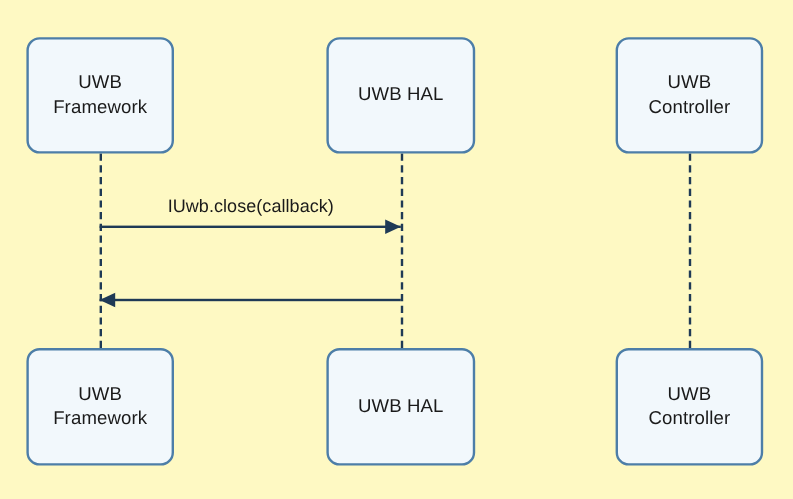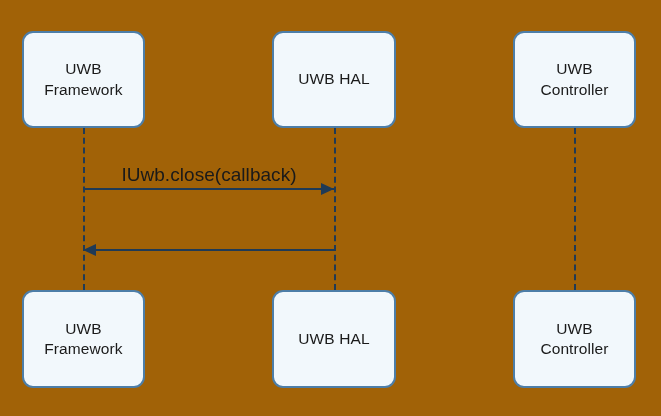--- a/index.html
+++ b/index.html
@@ -7,21 +7,21 @@
     padding: 0;
     background: #ffffff;
   }
   body {
     font-family: "Liberation Sans", sans-serif;
   }
   #diagram-canvas {
     position: relative;
     width: 661px;
     height: 416px;
-    background: #a16207;
+    background: #fef9c3;
     overflow: hidden;
   }
   .lifeline-box {
     position: absolute;
     box-sizing: border-box;
     background: #f2f8fc;
     border: 2px solid #4d7ea8;
     border-radius: 11px;
     display: flex;
     align-items: center;
@@ -57,21 +57,21 @@
   }
   .msg-arrowhead.to-right {
     border-left: 13px solid #1f3a56;
   }
   .msg-arrowhead.to-left {
     border-right: 13px solid #1f3a56;
   }
   .msg-label {
     position: absolute;
     color: #1a1a1a;
-    font-size: 19px;
+    font-size: 15px;
     line-height: 1.2;
     white-space: nowrap;
     text-align: center;
     letter-spacing: 0.05px;
   }
 </style>
 </head>
 <body>
 
 <div id="diagram-canvas">

